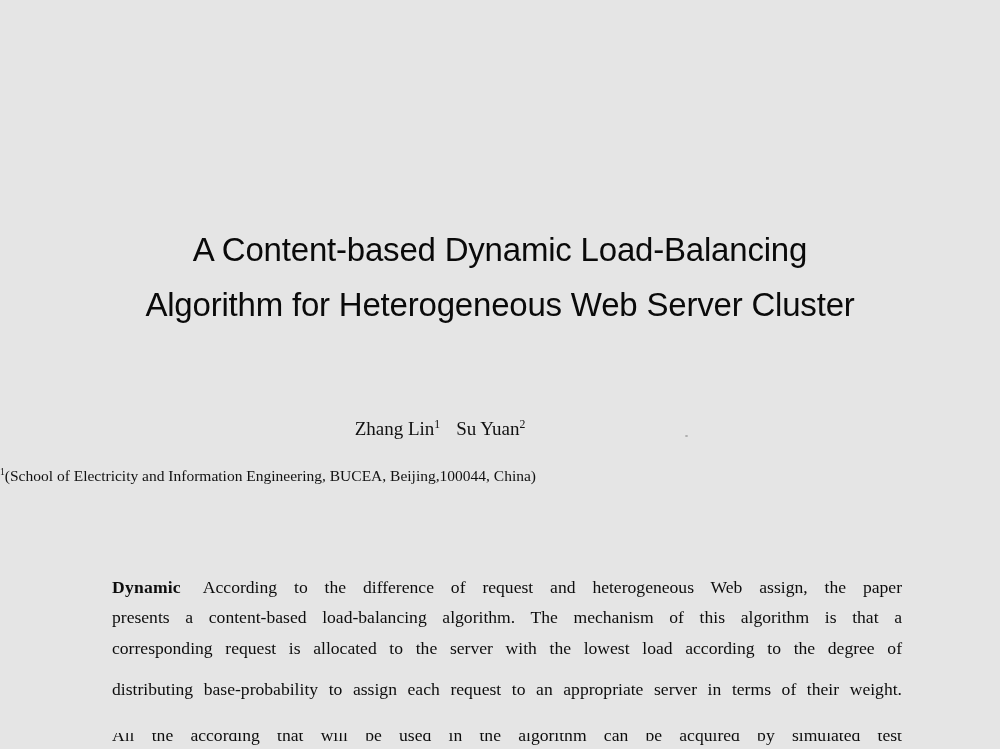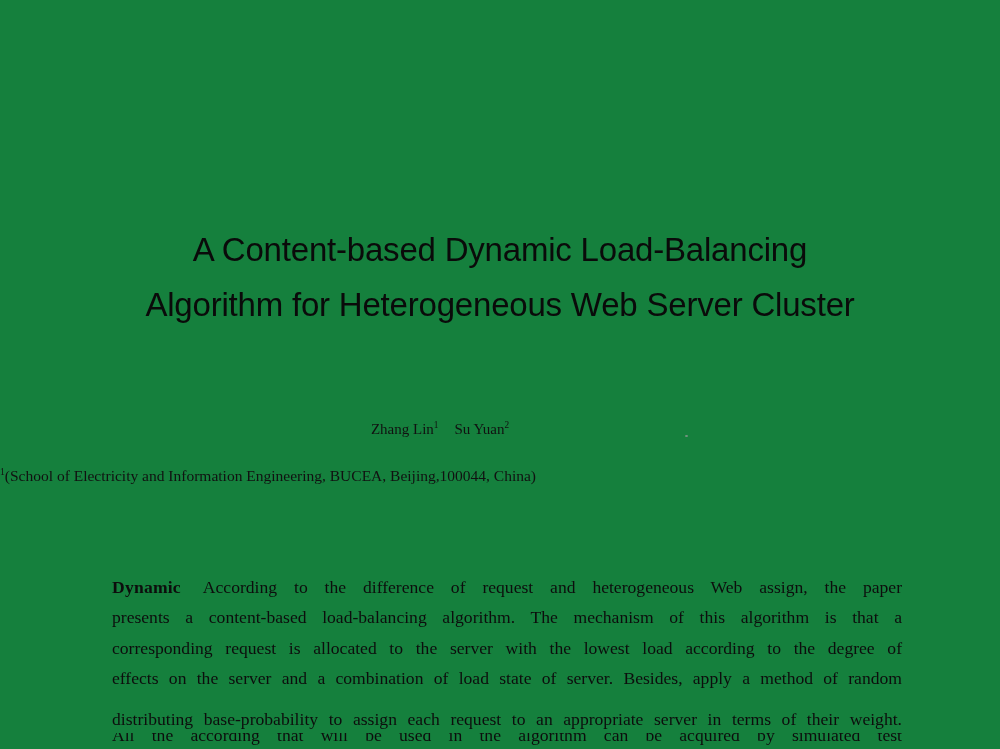--- a/index.html
+++ b/index.html
@@ -5,21 +5,21 @@
 <style>
   html, body {
     margin: 0;
     padding: 0;
     background: #ffffff;
   }
   .page {
     position: relative;
     width: 1000px;
     height: 749px;
-    background: #15803d;
+    background: #e5e5e5;
     overflow: hidden;
     font-family: "Liberation Serif", serif;
     color: #000000;
     -webkit-font-smoothing: antialiased;
   }
 
   
   .title-block {
     position: absolute;
     left: 0;
@@ -38,21 +38,21 @@
   }
 
   
   .authors {
     position: absolute;
     left: 0;
     top: 417px;
     width: 880px;
     text-align: center;
     font-family: "Liberation Serif", serif;
-    font-size: 15px;
+    font-size: 19px;
     line-height: 24px;
     color: #111111;
   }
   .authors .author + .author {
     margin-left: 16px;
   }
   sup {
     font-size: 0.62em;
     vertical-align: super;
     line-height: 0;
@@ -152,21 +152,20 @@
     <div class="affiliation"><sup>1</sup><span>(School of Electricity and Information Engineering, BUCEA, Beijing,100044, China)</span></div>
   </div>
 
   <div class="abstract">
     <div class="abstract-line j1"><span class="abstract-label">Dynamic</span><span class="abstract-gap"></span><span>According to the difference of request and heterogeneous Web assign, the paper</span></div>
 
     <div class="abstract-line j2">presents a content-based load-balancing algorithm. The mechanism of this algorithm is that a</div>
 
     <div class="abstract-line j3">corresponding request is allocated to the server with the lowest load according to the degree of</div>
 
-    <div class="abstract-line j4">effects on the server and a combination of load state of server. Besides, apply a method of random</div>
 
     <div class="abstract-line j5">distributing base-probability to assign each request to an appropriate server in terms of their weight.</div>
   </div>
 
   <div class="clip-row">
     <div class="abstract-line j6">All the according that will be used in the algorithm can be acquired by simulated test</div>
   </div>
 
 </div>
 

